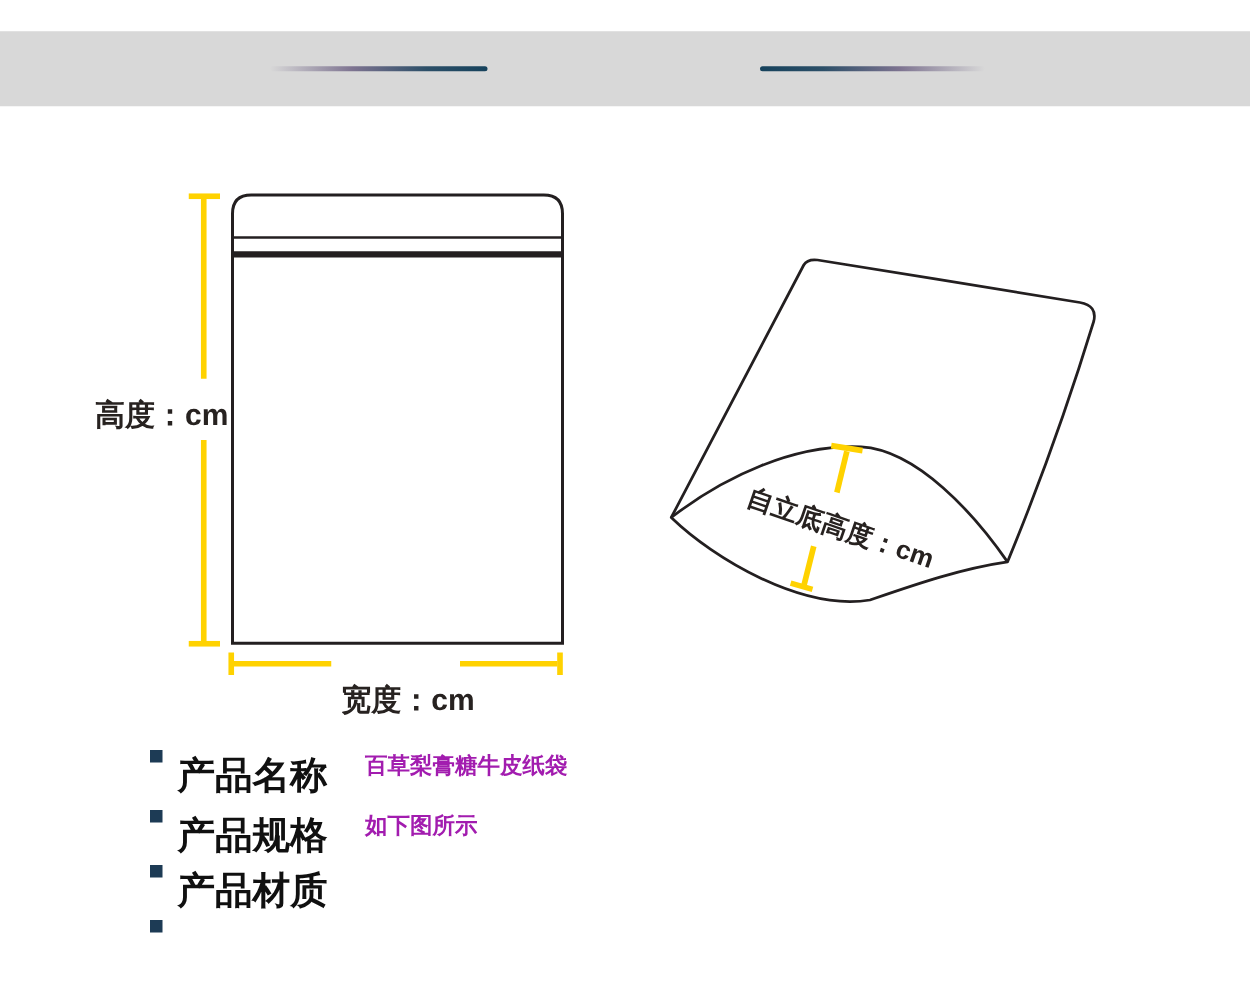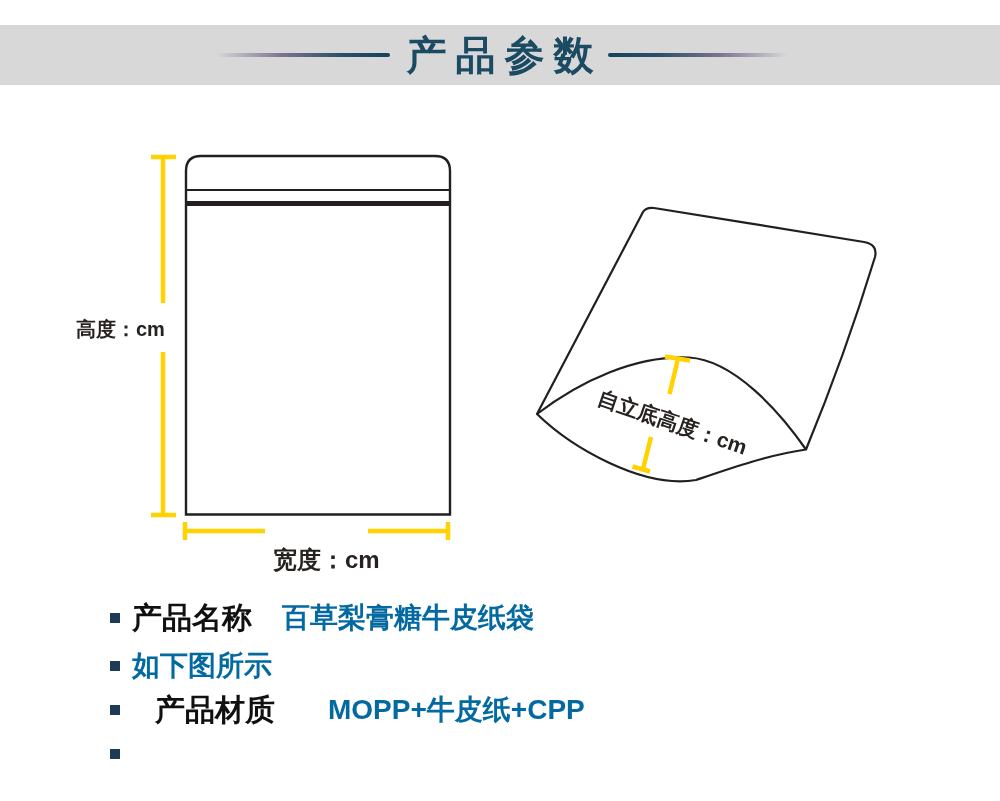--- a/index.html
+++ b/index.html
@@ -24,47 +24,46 @@
   .divider-right{
     left:608px;width:180px;
     background:linear-gradient(270deg, rgba(130,120,140,0) 0%, #7d7390 38%, #2c4f68 72%, #16425c 100%);
   }
   
   .diagram-svg{position:absolute;left:0;top:0;width:1000px;height:801px;}
   
   .measure-label{
     position:absolute;color:#272220;font-weight:600;white-space:nowrap;
   }
-  .label-height{left:76px;top:316px;font-size:20px;text-align:right;}
+  .label-height{left:76px;top:316px;font-size:24px;text-align:right;}
   .label-width{left:273px;top:544px;font-size:24px;}
   .label-standup{
     left:603px;top:384px;font-size:21px;
     transform:rotate(19deg);transform-origin:0 0;
   }
   
   .spec-row{
-    position:absolute;left:110px;height:36px;display:flex;align-items:center;white-space:nowrap;
+    position:absolute;left:120px;height:36px;display:flex;align-items:flex-start;white-space:nowrap;font-family:Liberation Serif, serif;
   }
   .spec-row-1{top:600px;}
   .spec-row-2{top:648px;}
-  .spec-row-3{top:692px;gap:23px;}
+  .spec-row-3{top:692px;}
   .spec-row-4{top:736px;}
   .spec-bullet{width:10px;height:10px;background:#1d3b55;margin-right:12px;flex:0 0 auto;}
   .spec-label{width:150px;font-size:30px;font-weight:700;color:#101010;flex:0 0 auto;}
-  .spec-value{font-size:28px;font-weight:700;color:#0369a1;}
+  .spec-value{font-size:18px;font-weight:700;color:#a21caf;}
 </style>
 </head>
 <body>
 
 <div id="page">
 
   <div class="header-band"></div>
   <div class="divider divider-left"></div>
   <div class="divider divider-right"></div>
-  <div class="header-title">产品参数</div>
 
   <svg class="diagram-svg" viewBox="0 0 1000 801" xmlns="http://www.w3.org/2000/svg">
 
     <path d="M186,514.5 L186,171 Q186,156 201,156 L435,156 Q450,156 450,171 L450,514.5 Z" fill="#ffffff" stroke="#231f20" stroke-width="2.4"></path>
     <line x1="187" y1="190" x2="449" y2="190" stroke="#231f20" stroke-width="2"></line>
     <line x1="187" y1="203.5" x2="449" y2="203.5" stroke="#231f20" stroke-width="5"></line>
 
     <g stroke="#ffd200" stroke-width="4.5">
       <line x1="151" y1="157" x2="176" y2="157"></line>
       <line x1="163" y1="159" x2="163" y2="303"></line>
@@ -95,24 +94,24 @@
   <div class="measure-label label-width">宽度：cm</div>
   <div class="measure-label label-standup">自立底高度：cm</div>
 
   <div class="spec-row spec-row-1">
     <span class="spec-bullet"></span>
     <span class="spec-label">产品名称</span>
     <span class="spec-value">百草梨膏糖牛皮纸袋</span>
   </div>
   <div class="spec-row spec-row-2">
     <span class="spec-bullet"></span>
+    <span class="spec-label">产品规格</span>
     <span class="spec-value">如下图所示</span>
   </div>
   <div class="spec-row spec-row-3">
     <span class="spec-bullet"></span>
     <span class="spec-label">产品材质</span>
-    <span class="spec-value">MOPP+牛皮纸+CPP</span>
   </div>
   <div class="spec-row spec-row-4">
     <span class="spec-bullet"></span>
   </div>
 
 </div>
 
 </body></html>

